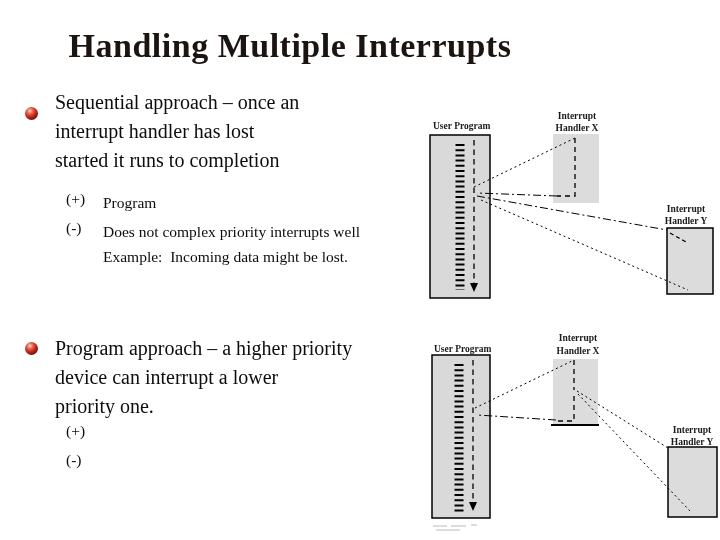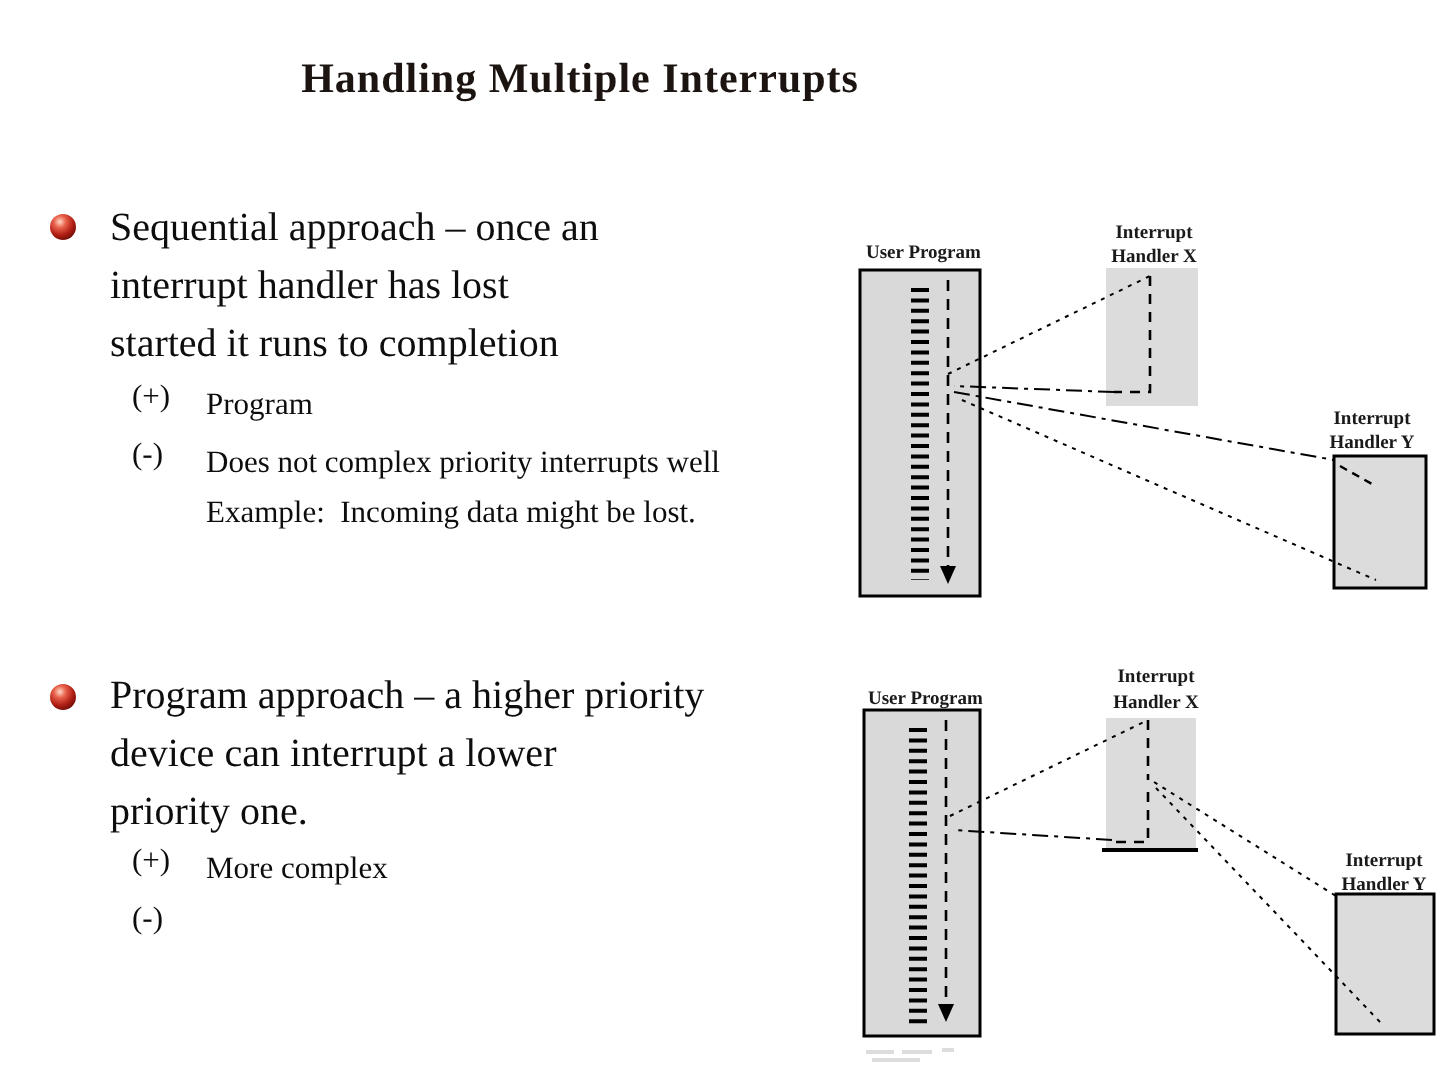--- a/index.html
+++ b/index.html
@@ -1,25 +1,25 @@
 <!DOCTYPE html>
 <html><head>
 <meta charset="utf-8">
 <style>
   html,body{margin:0;padding:0;background:#fff;}
   .slide{position:relative;width:720px;height:540px;background:#ffffff;overflow:hidden;
          font-family:"Liberation Serif","DejaVu Serif",serif;color:#111;}
   .title{position:absolute;top:27px;left:0;width:580px;text-align:center;
-         font-size:21px;font-weight:bold;color:#1c1411;letter-spacing:0.5px;}
+         font-size:34px;font-weight:bold;color:#1c1411;letter-spacing:0.5px;}
   .bullet-ball{position:absolute;left:25px;width:13px;height:13px;border-radius:50%;
          background:radial-gradient(circle at 38% 30%, #ffd9c8 0%, #e8604a 25%, #b01e14 55%, #5e0a06 85%, #400404 100%);}
   .ball1{top:107px}
   .ball2{top:342px}
   .heading{position:absolute;left:55px;font-size:20px;line-height:29px;color:#0d0d0d;}
-  .h1{top:100px}
+  .h1{top:88px}
   .h2{top:334px}
   .subitem{position:absolute;left:66px;font-size:15.5px;color:#0d0d0d;}
   .subitem .marker{display:inline-block;width:37px;vertical-align:top;}
   .subitem .lines{display:inline-block;vertical-align:top;}
   .subitem .lines div{line-height:25px;white-space:pre;}
   .si1a{top:190px}
   .si1b{top:219px}
   .si2a{top:422px}
   .si2b{top:451px}
   .outdent{margin-left:-13px;}
@@ -46,21 +46,21 @@
     <span class="marker">(-)</span><span class="lines"><div>Does not complex priority interrupts well</div><div>Example:  Incoming data might be lost.</div></span>
   </div>
 
   <div class="bullet-ball ball2"></div>
   <div class="heading h2">
     <div>Program approach – a higher priority</div>
     <div>device can interrupt a lower</div>
     <div>priority one.</div>
   </div>
   <div class="subitem si2a">
-    <span class="marker">(+)</span><span class="lines"><div>More complex</div></span>
+    <span class="marker">(+)</span>
   </div>
   <div class="subitem si2b">
     <span class="marker">(-)</span>
   </div>
 
   <svg class="diagrams" viewBox="420 100 300 440" width="300" height="440">
 
     <g>
       <rect x="430" y="135" width="60" height="163" fill="#d9d9d9" stroke="#000" stroke-width="1.5"></rect>
       <text x="433" y="129" font-size="9.5">User Program</text>

